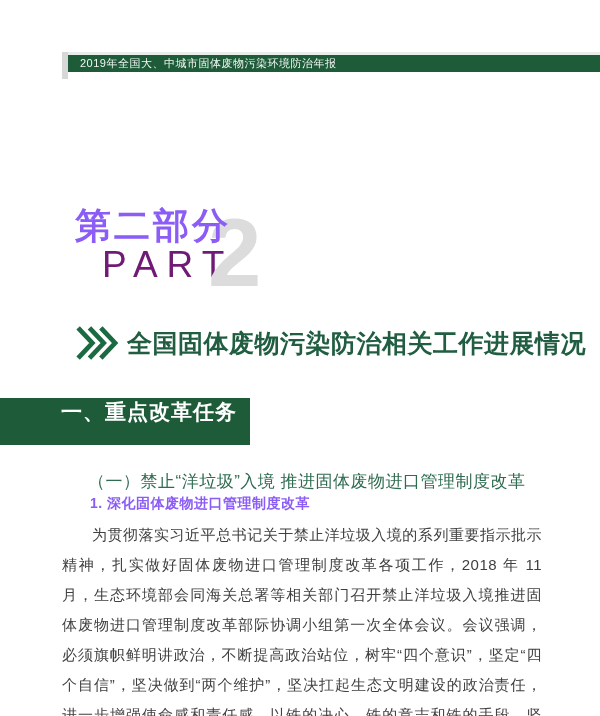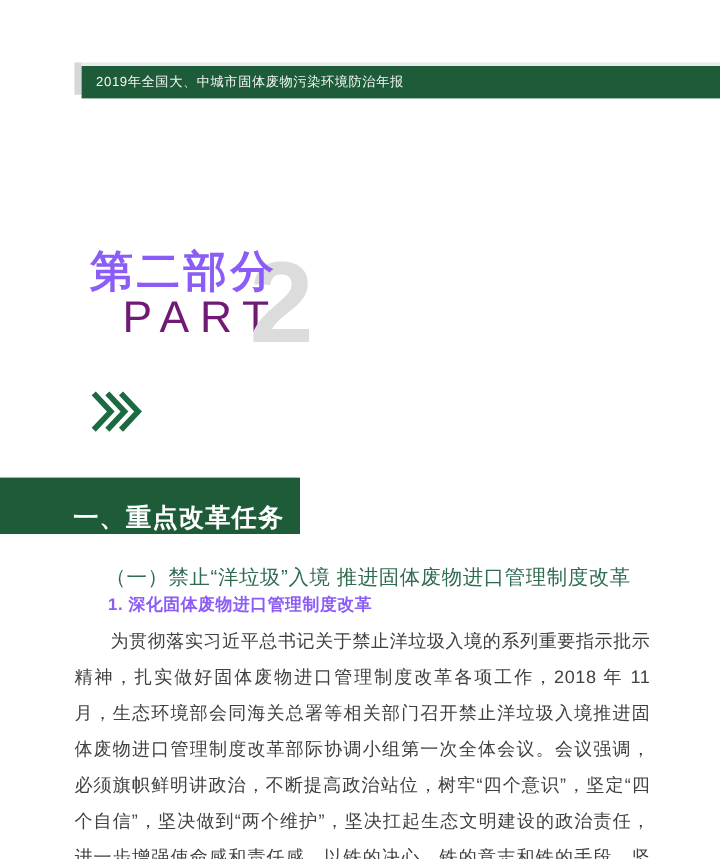--- a/index.html
+++ b/index.html
@@ -12,21 +12,21 @@
   
   .ribbon-tab{
     position:absolute;left:62px;top:52px;width:6px;height:27px;
     background:#d7d7d7;
   }
   .ribbon-topline{
     position:absolute;left:68px;top:52px;right:0;height:3px;
     background:#e9ede9;
   }
   .ribbon{
-    position:absolute;left:68px;top:55px;right:0;height:27px;
+    position:absolute;left:68px;top:55px;right:0;height:17px;
     background:#1e5b39;
     display:flex;align-items:center;
   }
   .ribbon-text{
     color:#f2f7f2;font-size:11px;letter-spacing:.5px;
     padding-left:12px;white-space:nowrap;
   }
   
   .part-cn{
     position:absolute;left:75px;top:208px;
@@ -49,21 +49,21 @@
   }
   .chevrons{width:46px;height:36px;flex:0 0 auto;}
   .section-title{
     font-size:25px;font-weight:bold;color:#215e41;
     letter-spacing:0.5px;white-space:nowrap;
   }
   
   .banner{
     position:absolute;left:0;top:398px;width:250px;height:47px;
     background:#1e5b39;
-    display:flex;align-items:flex-end;justify-content:flex-end;
+    display:flex;align-items:flex-start;justify-content:flex-end;
   }
   .banner-label{
     color:#ffffff;font-size:21px;font-weight:bold;
     padding-right:13px;letter-spacing:1px;white-space:nowrap;
   }
   
   .article-heading{
     position:absolute;left:88px;top:470px;
     font-size:17px;font-weight:normal;color:#2e6b4f;
     letter-spacing:.5px;white-space:nowrap;
@@ -92,20 +92,21 @@
 <div class="part-en">PART</div>
 <div class="part-num">2</div>
 <div class="part-cn">第二部分</div>
 
 <div class="title-row">
   <svg class="chevrons" viewBox="0 0 48 38">
     <path d="M3 3 L18 19 L3 35" fill="none" stroke="#1c6a42" stroke-width="5"></path>
     <path d="M15 3 L30 19 L15 35" fill="none" stroke="#1c6a42" stroke-width="5"></path>
     <path d="M27 3 L42 19 L27 35" fill="none" stroke="#1c6a42" stroke-width="5"></path>
   </svg>
+  <span class="section-title">全国固体废物污染防治相关工作进展情况</span>
 </div>
 
 <div class="banner">
   <span class="banner-label">一、重点改革任务</span>
 </div>
 
 <div class="article-heading">（一）禁止“洋垃圾”入境 推进固体废物进口管理制度改革</div>
 <div class="article-subheading">1. 深化固体废物进口管理制度改革</div>
 <p class="article-paragraph">为贯彻落实习近平总书记关于禁止洋垃圾入境的系列重要指示批示精神，扎实做好固体废物进口管理制度改革各项工作，2018 年 11 月，生态环境部会同海关总署等相关部门召开禁止洋垃圾入境推进固体废物进口管理制度改革部际协调小组第一次全体会议。会议强调，必须旗帜鲜明讲政治，不断提高政治站位，树牢“四个意识”，坚定“四个自信”，坚决做到“两个维护”，坚决扛起生态文明建设的政治责任，进一步增强使命感和责任感，以铁的决心、铁的意志和铁的手段，坚定不移把禁止洋垃圾入境推进固体废物进口管理制度改革各项举措落实到位。</p>
 

